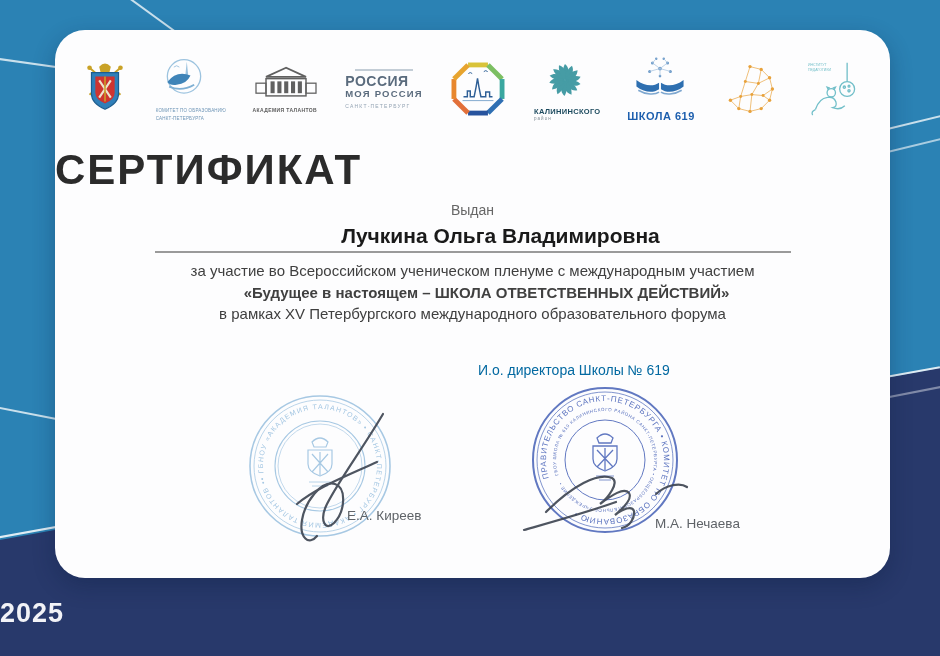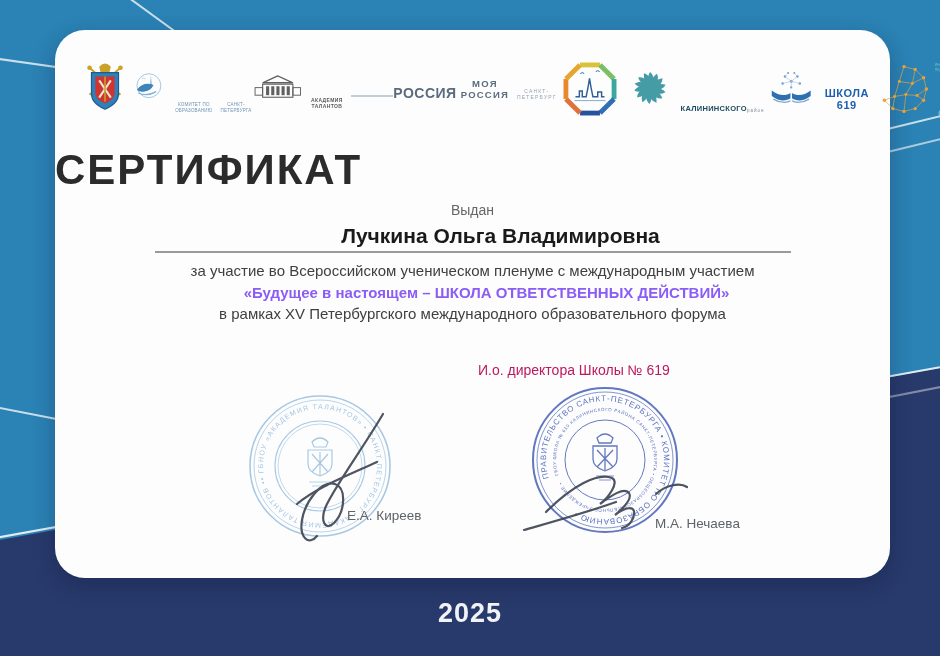--- a/index.html
+++ b/index.html
@@ -10,21 +10,21 @@
   .deco-line{ position:absolute; height:2px; background:rgba(255,255,255,.75); transform-origin:0 0; }
   .boundary-line{ position:absolute; left:-5px; top:537px; width:960px; height:1.5px;
     background:rgba(255,255,255,.85); transform:rotate(-10.25deg); transform-origin:0 0; }
 
   .card{ position:absolute; left:55px; top:30px; width:835px; height:548px;
     background:#fdfdfe; border-radius:30px; box-shadow:0 8px 22px rgba(10,25,60,.30); }
 
   
   .logos-row{ position:absolute; left:0; top:16px; width:100%; padding:0 26px;
     display:flex; justify-content:space-between; align-items:center; height:86px; }
-  .logo-cell{ display:flex; flex-direction:row; align-items:flex-end; justify-content:center; text-align:center; }
+  .logo-cell{ display:flex; flex-direction:column; align-items:flex-start; justify-content:center; text-align:center; }
   .cap-tiny{ font-size:4.5px; letter-spacing:.2px; color:#6b93b5; line-height:1.3; margin-top:2px; }
   .cap-small{ font-size:5px; font-weight:bold; color:#5a5a5a; letter-spacing:.4px; margin-top:2px; }
   .rmh-rule{ width:58px; height:2px; background:#c3cdd6; margin:0 auto 3px; }
   .rmh-l1{ font-size:14px; font-weight:800; color:#5a6b7d; letter-spacing:.5px; line-height:1; }
   .rmh-l2{ font-size:9.5px; font-weight:800; color:#5a6b7d; letter-spacing:1.2px; line-height:1.2; }
   .rmh-l3{ font-size:5px; color:#93a3b3; letter-spacing:1.2px; margin-top:4px; }
   .kal-cap{ font-size:7.5px; font-weight:800; color:#1c4a5e; letter-spacing:.3px; margin-top:2px; }
   .kal-sub{ font-size:4.5px; color:#7d8a92; letter-spacing:1px; }
   .sch-cap{ font-size:11px; font-weight:800; color:#1d5fae; letter-spacing:.5px; margin-top:10px; }
   .ped-cap{ font-size:3.5px; color:#72bfc9; line-height:1.3; position:absolute; left:2px; top:2px; text-align:left; }
@@ -32,33 +32,33 @@
   
   .title{ position:absolute; left:0; top:116px; width:100%; 
     font-size:42px; font-weight:800; letter-spacing:2px; color:#2b2b2b; }
   .issued{ position:absolute; left:0; top:172px; width:100%; text-align:center;
     font-size:14px; color:#666; }
   .recipient{ position:absolute; left:0; top:194px; width:100%; text-align:center;
     font-size:21px; font-weight:bold; color:#1a1a1a;margin-left:28px; }
   .name-rule{ position:absolute; left:100px; top:221px; width:636px; height:1.5px; background:#9a9a9a; }
   .body-text{ position:absolute; left:0; top:230px; width:100%; text-align:center;
     font-size:15px; color:#3f3f3f; line-height:21.5px; }
-  .body-text .bold-line{ font-weight:bold; color:#8b5cf6;margin-left:28px; }
+  .body-text .bold-line{ font-weight:bold; color:#404040;margin-left:28px; }
 
   .role-left{ position:absolute; left:110px; top:332px; width:300px; text-align:center;
     font-size:14px; color:#333; }
   .role-right{ position:absolute; left:423px; top:332px; width:280px; text-align:left;
-    font-size:14px; color:#be185d; }
+    font-size:14px; color:#0369a1; }
 
   .stamp-svg{ position:absolute; }
   .sign-name{ position:absolute; font-size:13.5px; color:#5f6368; }
   .sign-name.left{ left:292px; top:478px; }
   .sign-name.right{ left:600px; top:486px; }
 
-  .year{ position:absolute; left:0; top:598px; width:100%; text-align:center;
+  .year{ position:absolute; left:0; top:598px; width:100%; text-align:left;
     font-size:27px; font-weight:800; letter-spacing:1px; color:#f2f3f7; }
 </style>
 </head>
 <body>
 
 <div class="stage">
 
   <div class="navy-layer"></div>
 
   <div class="deco-line" style="left:-8px;top:57px;width:70px;transform:rotate(8deg);"></div>

